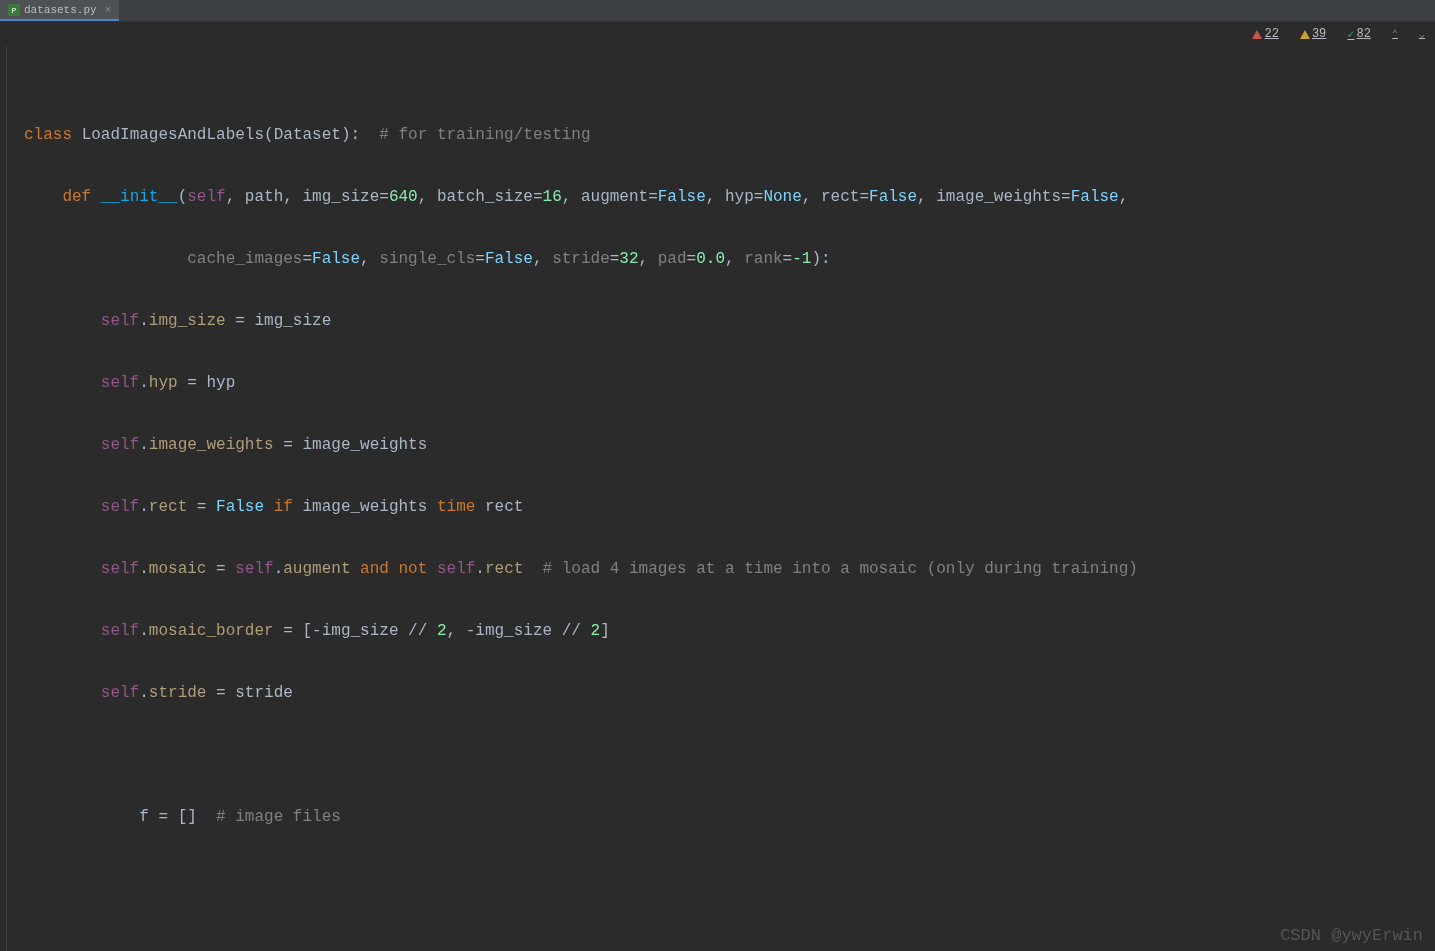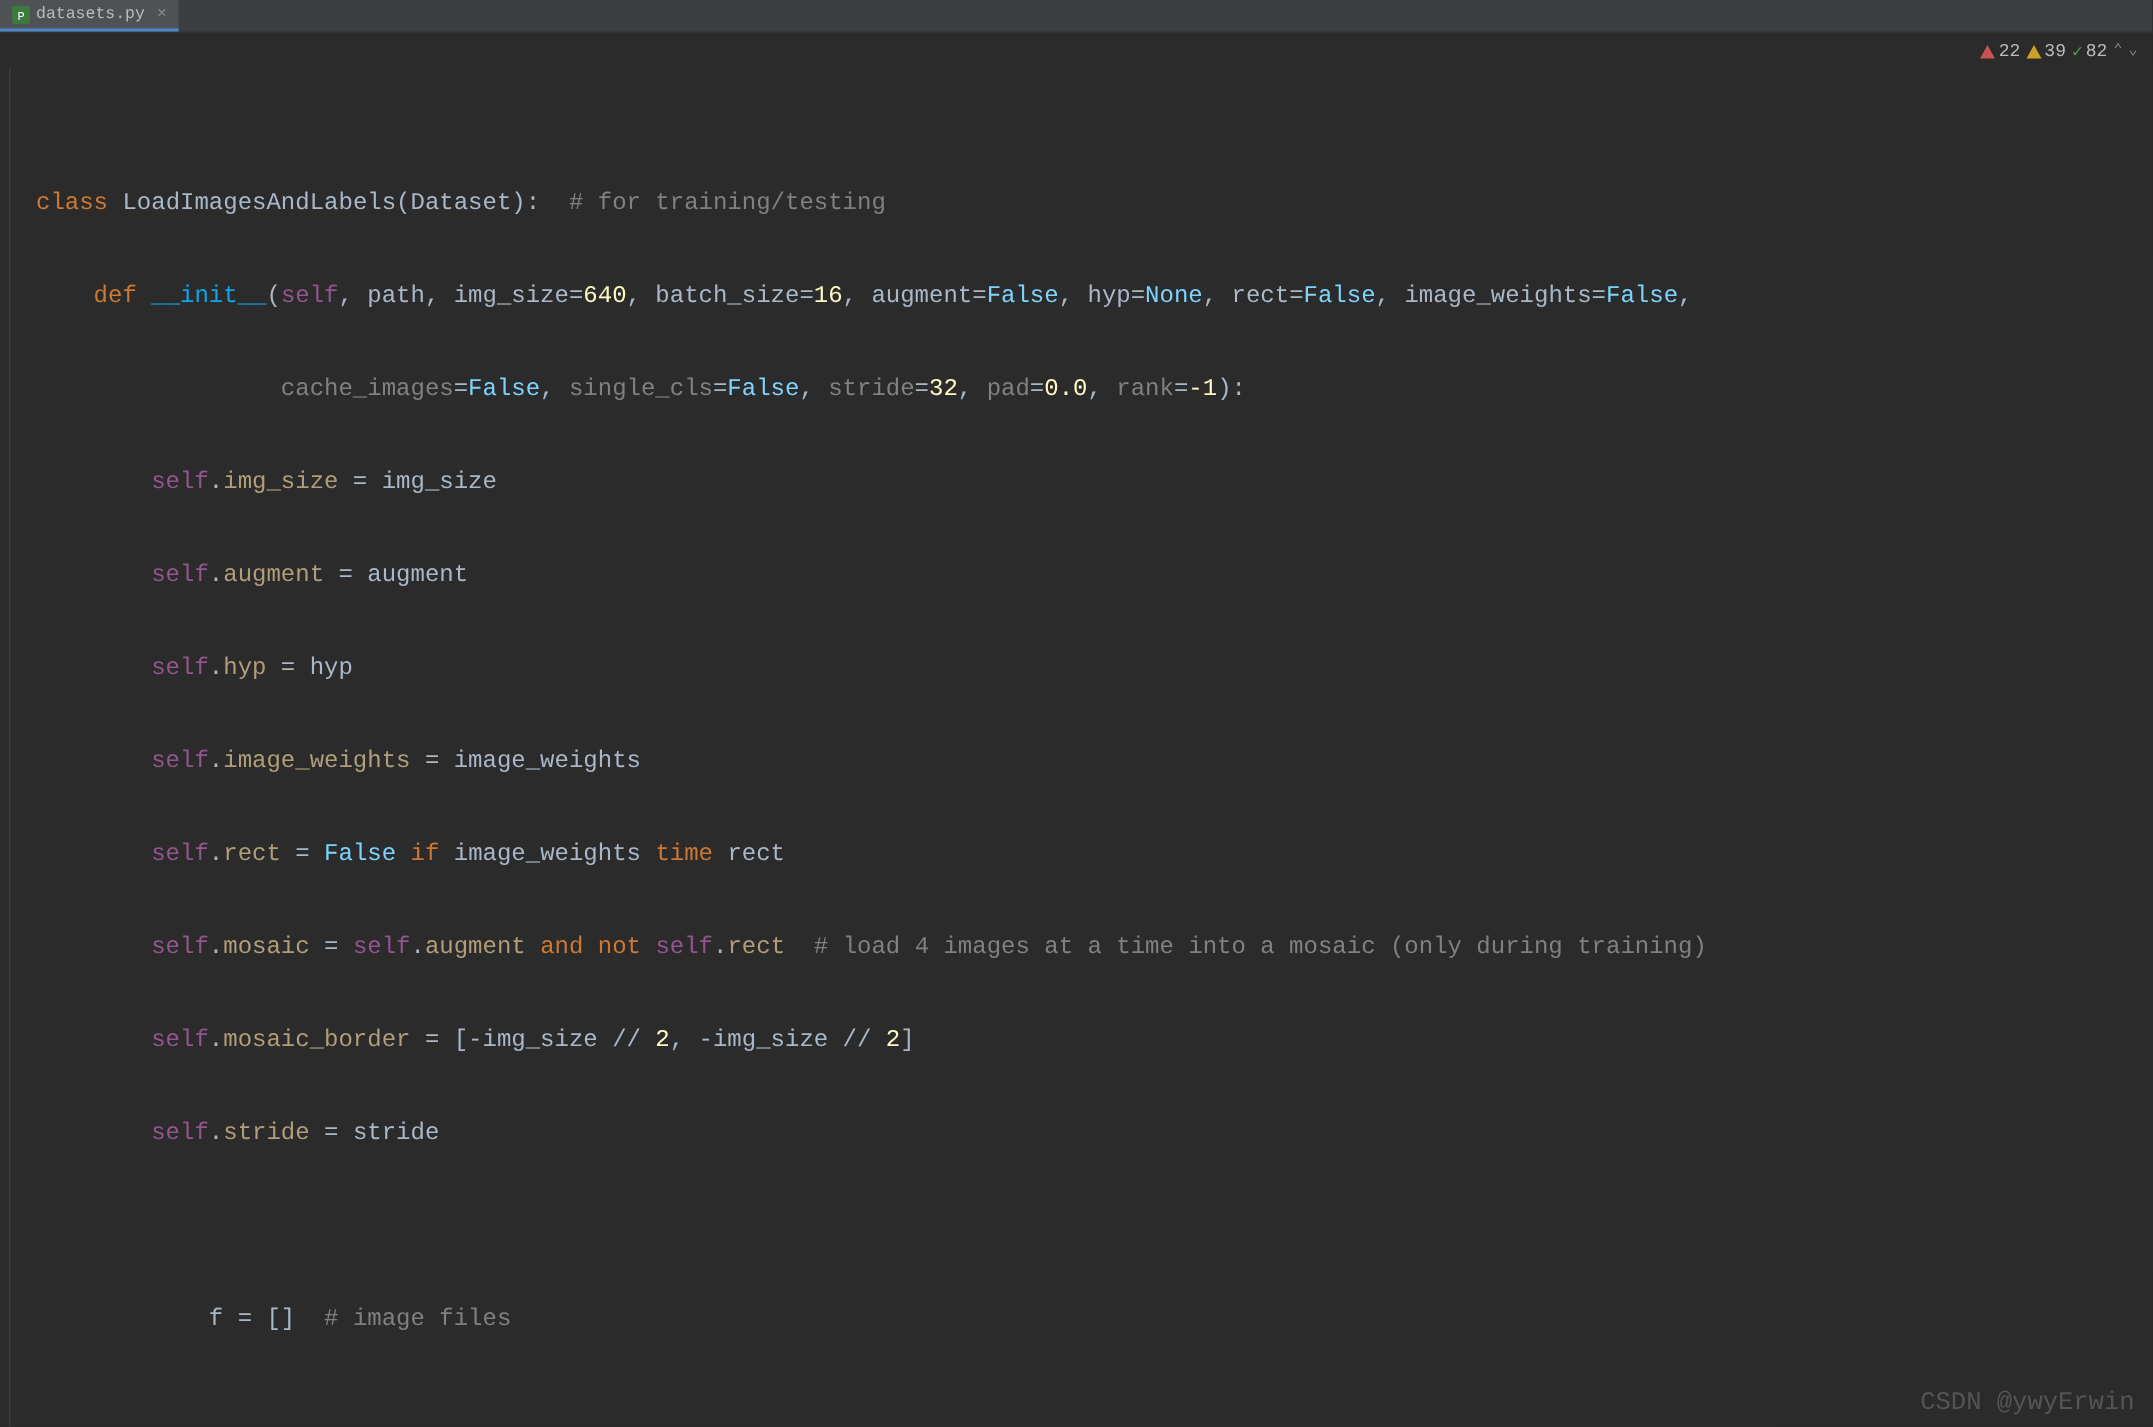--- a/index.html
+++ b/index.html
@@ -40,22 +40,23 @@
   margin-left: 4px;
   cursor: pointer;
 }
 .status-bar {
   background: #2b2b2b;
   height: 24px;
   display: flex;
   justify-content: flex-end;
   align-items: center;
   padding: 0 10px;
-  gap: 4px;
+  gap: 21px;
   font-size: 12px;
+  text-decoration: underline;
 }
 .status-item {
   display: flex;
   align-items: center;
   gap: 2px;
 }
 .triangle {
   width: 0; height: 0;
   border-left: 5px solid transparent;
   border-right: 5px solid transparent;
@@ -90,21 +91,21 @@
 }
 .code-line {
   padding-left: 16px;
   display: block;
 }
 .kw { color: #cc7832; }
 .fn { color: #0ea5e9; }
 .cls { color: #a9b7c6; }
 .self { color: #94558d; }
 .attr { color: #b09d79; }
-.num { color: #fef9c3; text-align: right; }
+.num { color: #86efac; text-align: right; }
 .cmt { color: #808080; }
 .bool { color: #7dd3fc; }
 .watermark {
   position: absolute;
   bottom: 6px;
   right: 12px;
   font-size: 17px;
   color: #555;
 }
 </style>
@@ -140,21 +141,20 @@
   <span class="chevron">⌃</span>
   <span class="chevron">⌄</span>
 </div>
 
 <div class="editor">
 <div class="gutter-stripes"></div>
 <span class="code-line"><span class="kw">class</span> <span class="cls">LoadImagesAndLabels</span>(<span>Dataset</span>):  <span class="cmt"># for training/testing</span></span>
 <span class="code-line">    <span class="kw">def</span> <span class="fn">__init__</span>(<span class="self">self</span>, <span>path</span>, <span>img_size</span>=<span class="num">640</span>, <span>batch_size</span>=<span class="num">16</span>, <span>augment</span>=<span class="bool">False</span>, <span>hyp</span>=<span class="bool">None</span>, <span>rect</span>=<span class="bool">False</span>, <span>image_weights</span>=<span class="bool">False</span>,</span>
 <span class="code-line">                 <span class="cmt">cache_images</span>=<span class="bool">False</span>, <span class="cmt">single_cls</span>=<span class="bool">False</span>, <span class="cmt">stride</span>=<span class="num">32</span>, <span class="cmt">pad</span>=<span class="num">0.0</span>, <span class="cmt">rank</span>=<span class="num">-</span><span class="num">1</span>):</span>
 <span class="code-line">        <span class="self">self</span>.<span class="attr">img_size</span> = <span>img_size</span></span>
-<span class="code-line">        <span class="self">self</span>.<span class="attr">augment</span> = <span>augment</span></span>
 <span class="code-line">        <span class="self">self</span>.<span class="attr">hyp</span> = <span>hyp</span></span>
 <span class="code-line">        <span class="self">self</span>.<span class="attr">image_weights</span> = <span>image_weights</span></span>
 <span class="code-line">        <span class="self">self</span>.<span class="attr">rect</span> = <span class="bool">False</span> <span class="kw">if</span> <span>image_weights</span> <span class="kw">time</span> <span>rect</span></span>
 <span class="code-line">        <span class="self">self</span>.<span class="attr">mosaic</span> = <span class="self">self</span>.<span class="attr">augment</span> <span class="kw">and</span> <span class="kw">not</span> <span class="self">self</span>.<span class="attr">rect</span>  <span class="cmt"># load 4 images at a time into a mosaic (only during training)</span></span>
 <span class="code-line">        <span class="self">self</span>.<span class="attr">mosaic_border</span> = [-<span>img_size</span> // <span class="num">2</span>, -<span>img_size</span> // <span class="num">2</span>]</span>
 <span class="code-line">        <span class="self">self</span>.<span class="attr">stride</span> = <span>stride</span></span>
 <span class="code-line"> </span>
 <span class="code-line">            <span>f</span> = []  <span class="cmt"># image files</span></span>
 
 

